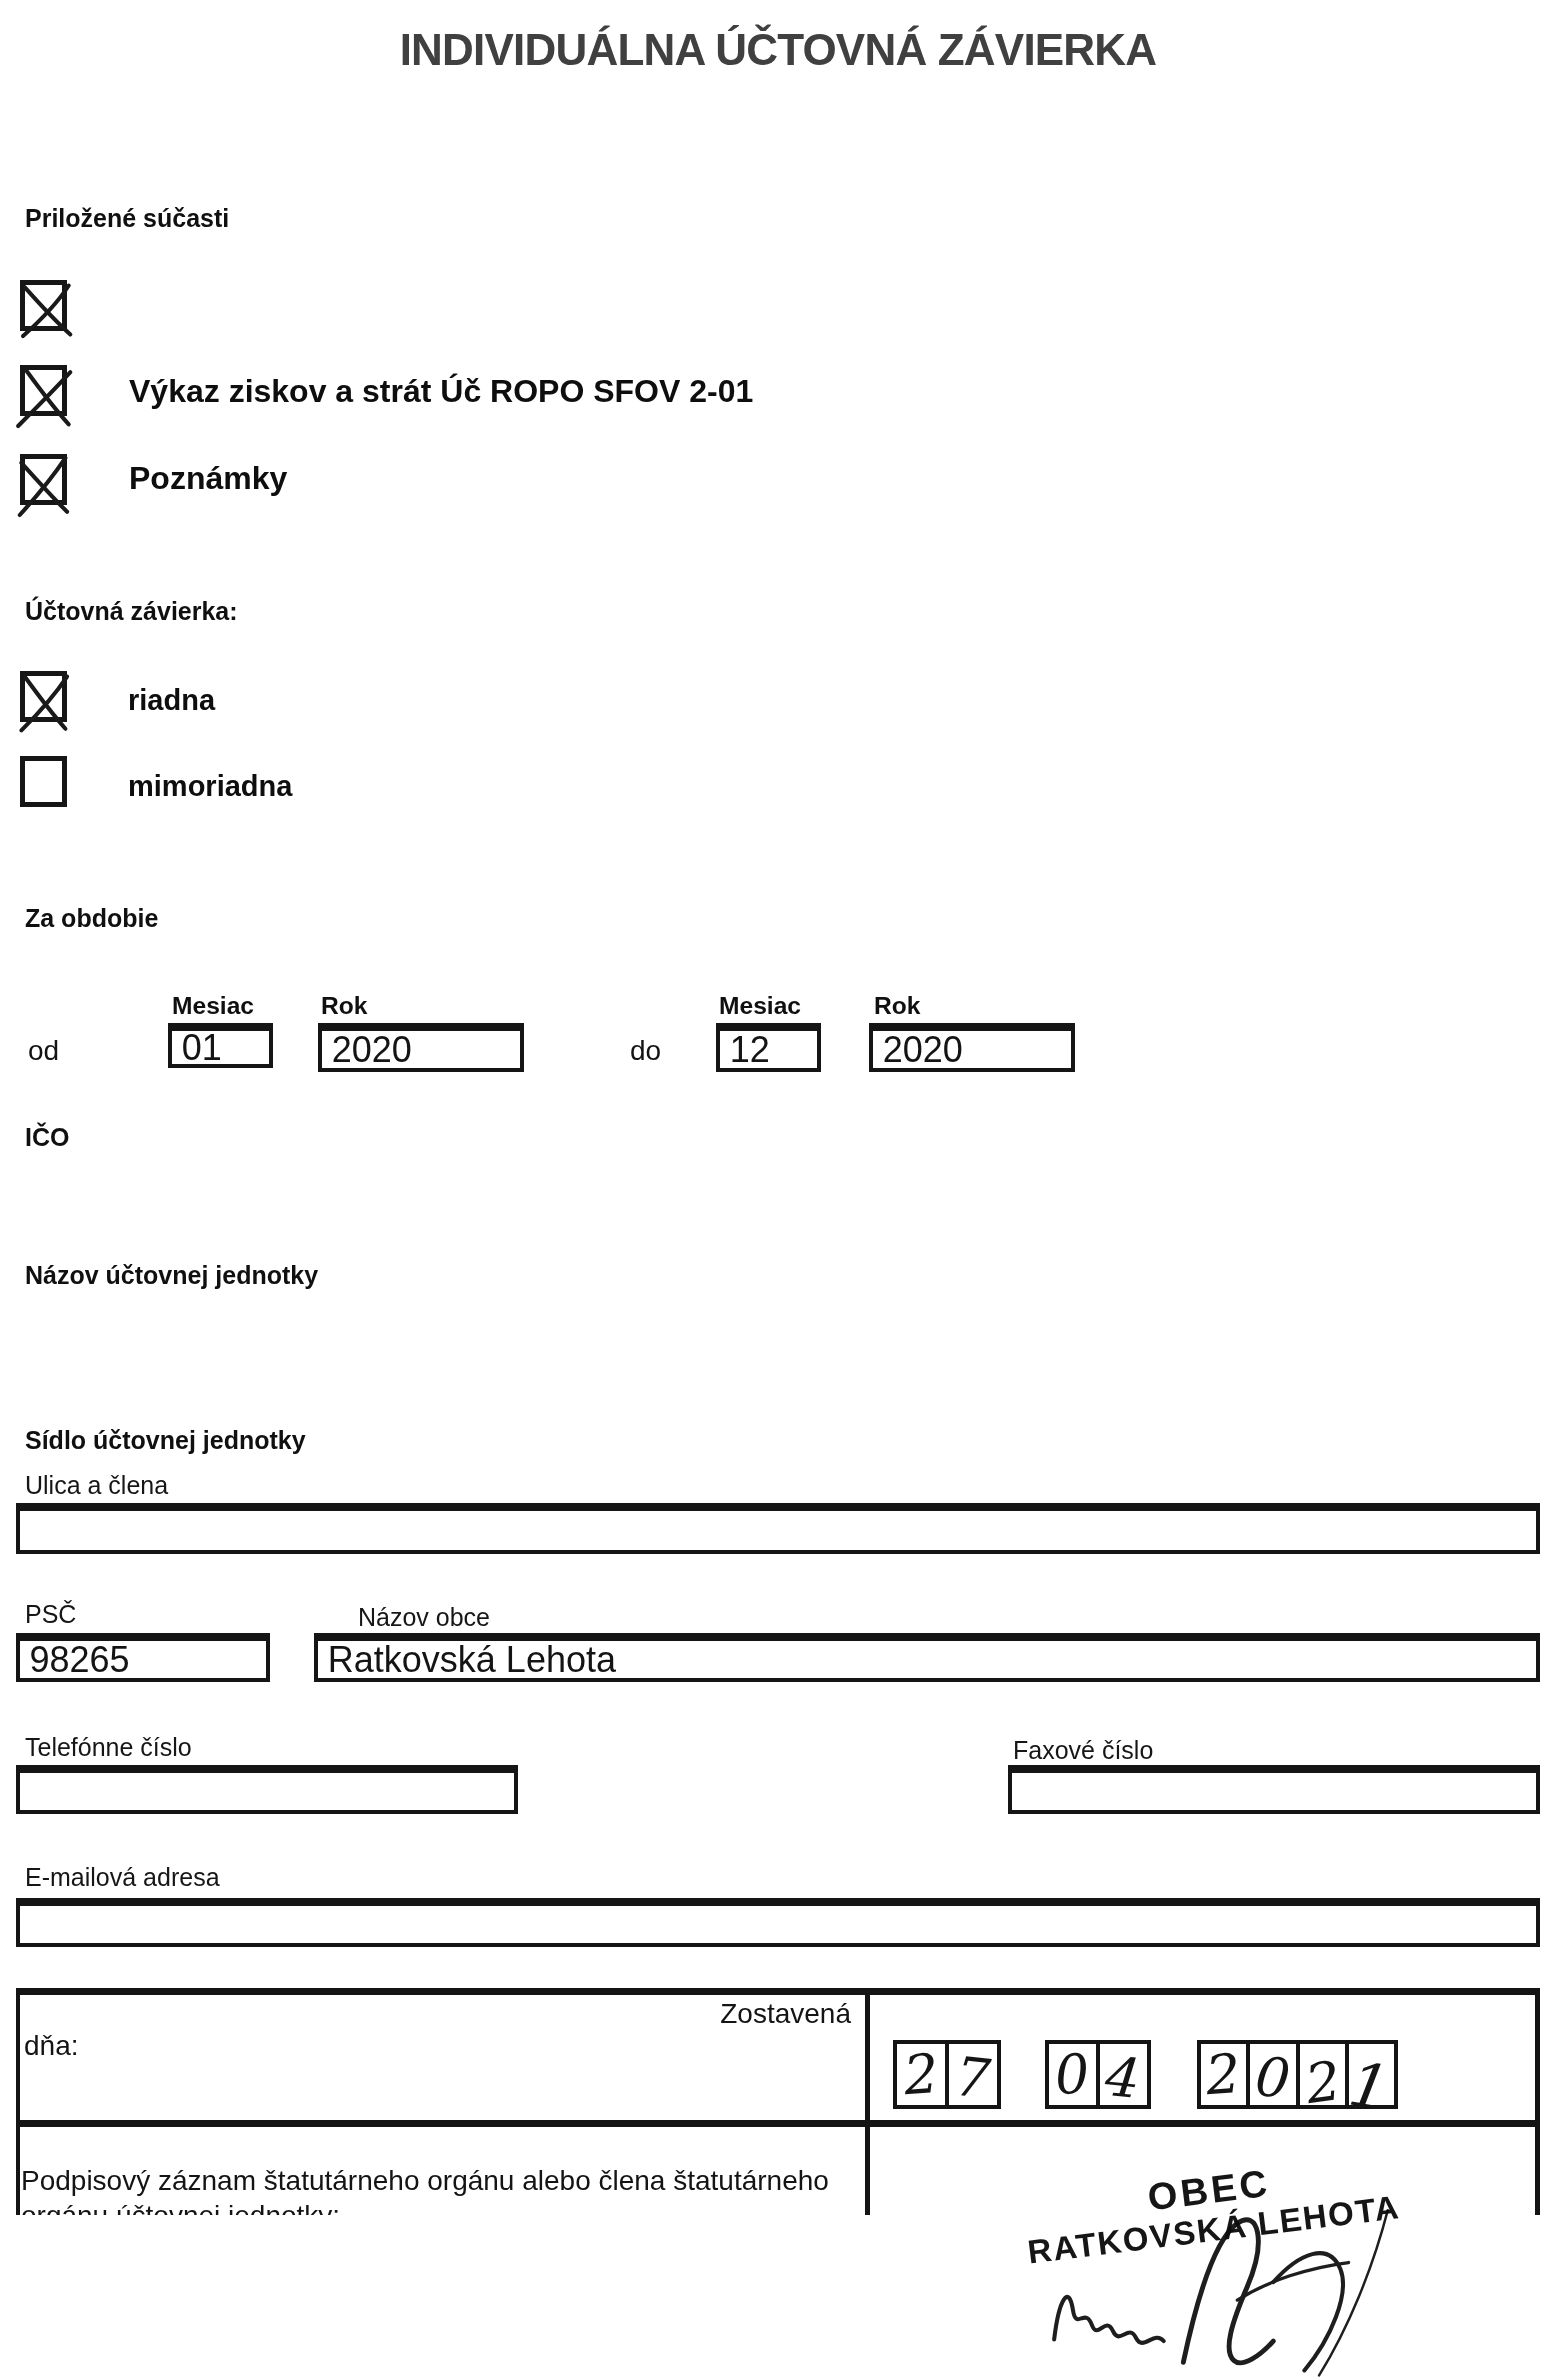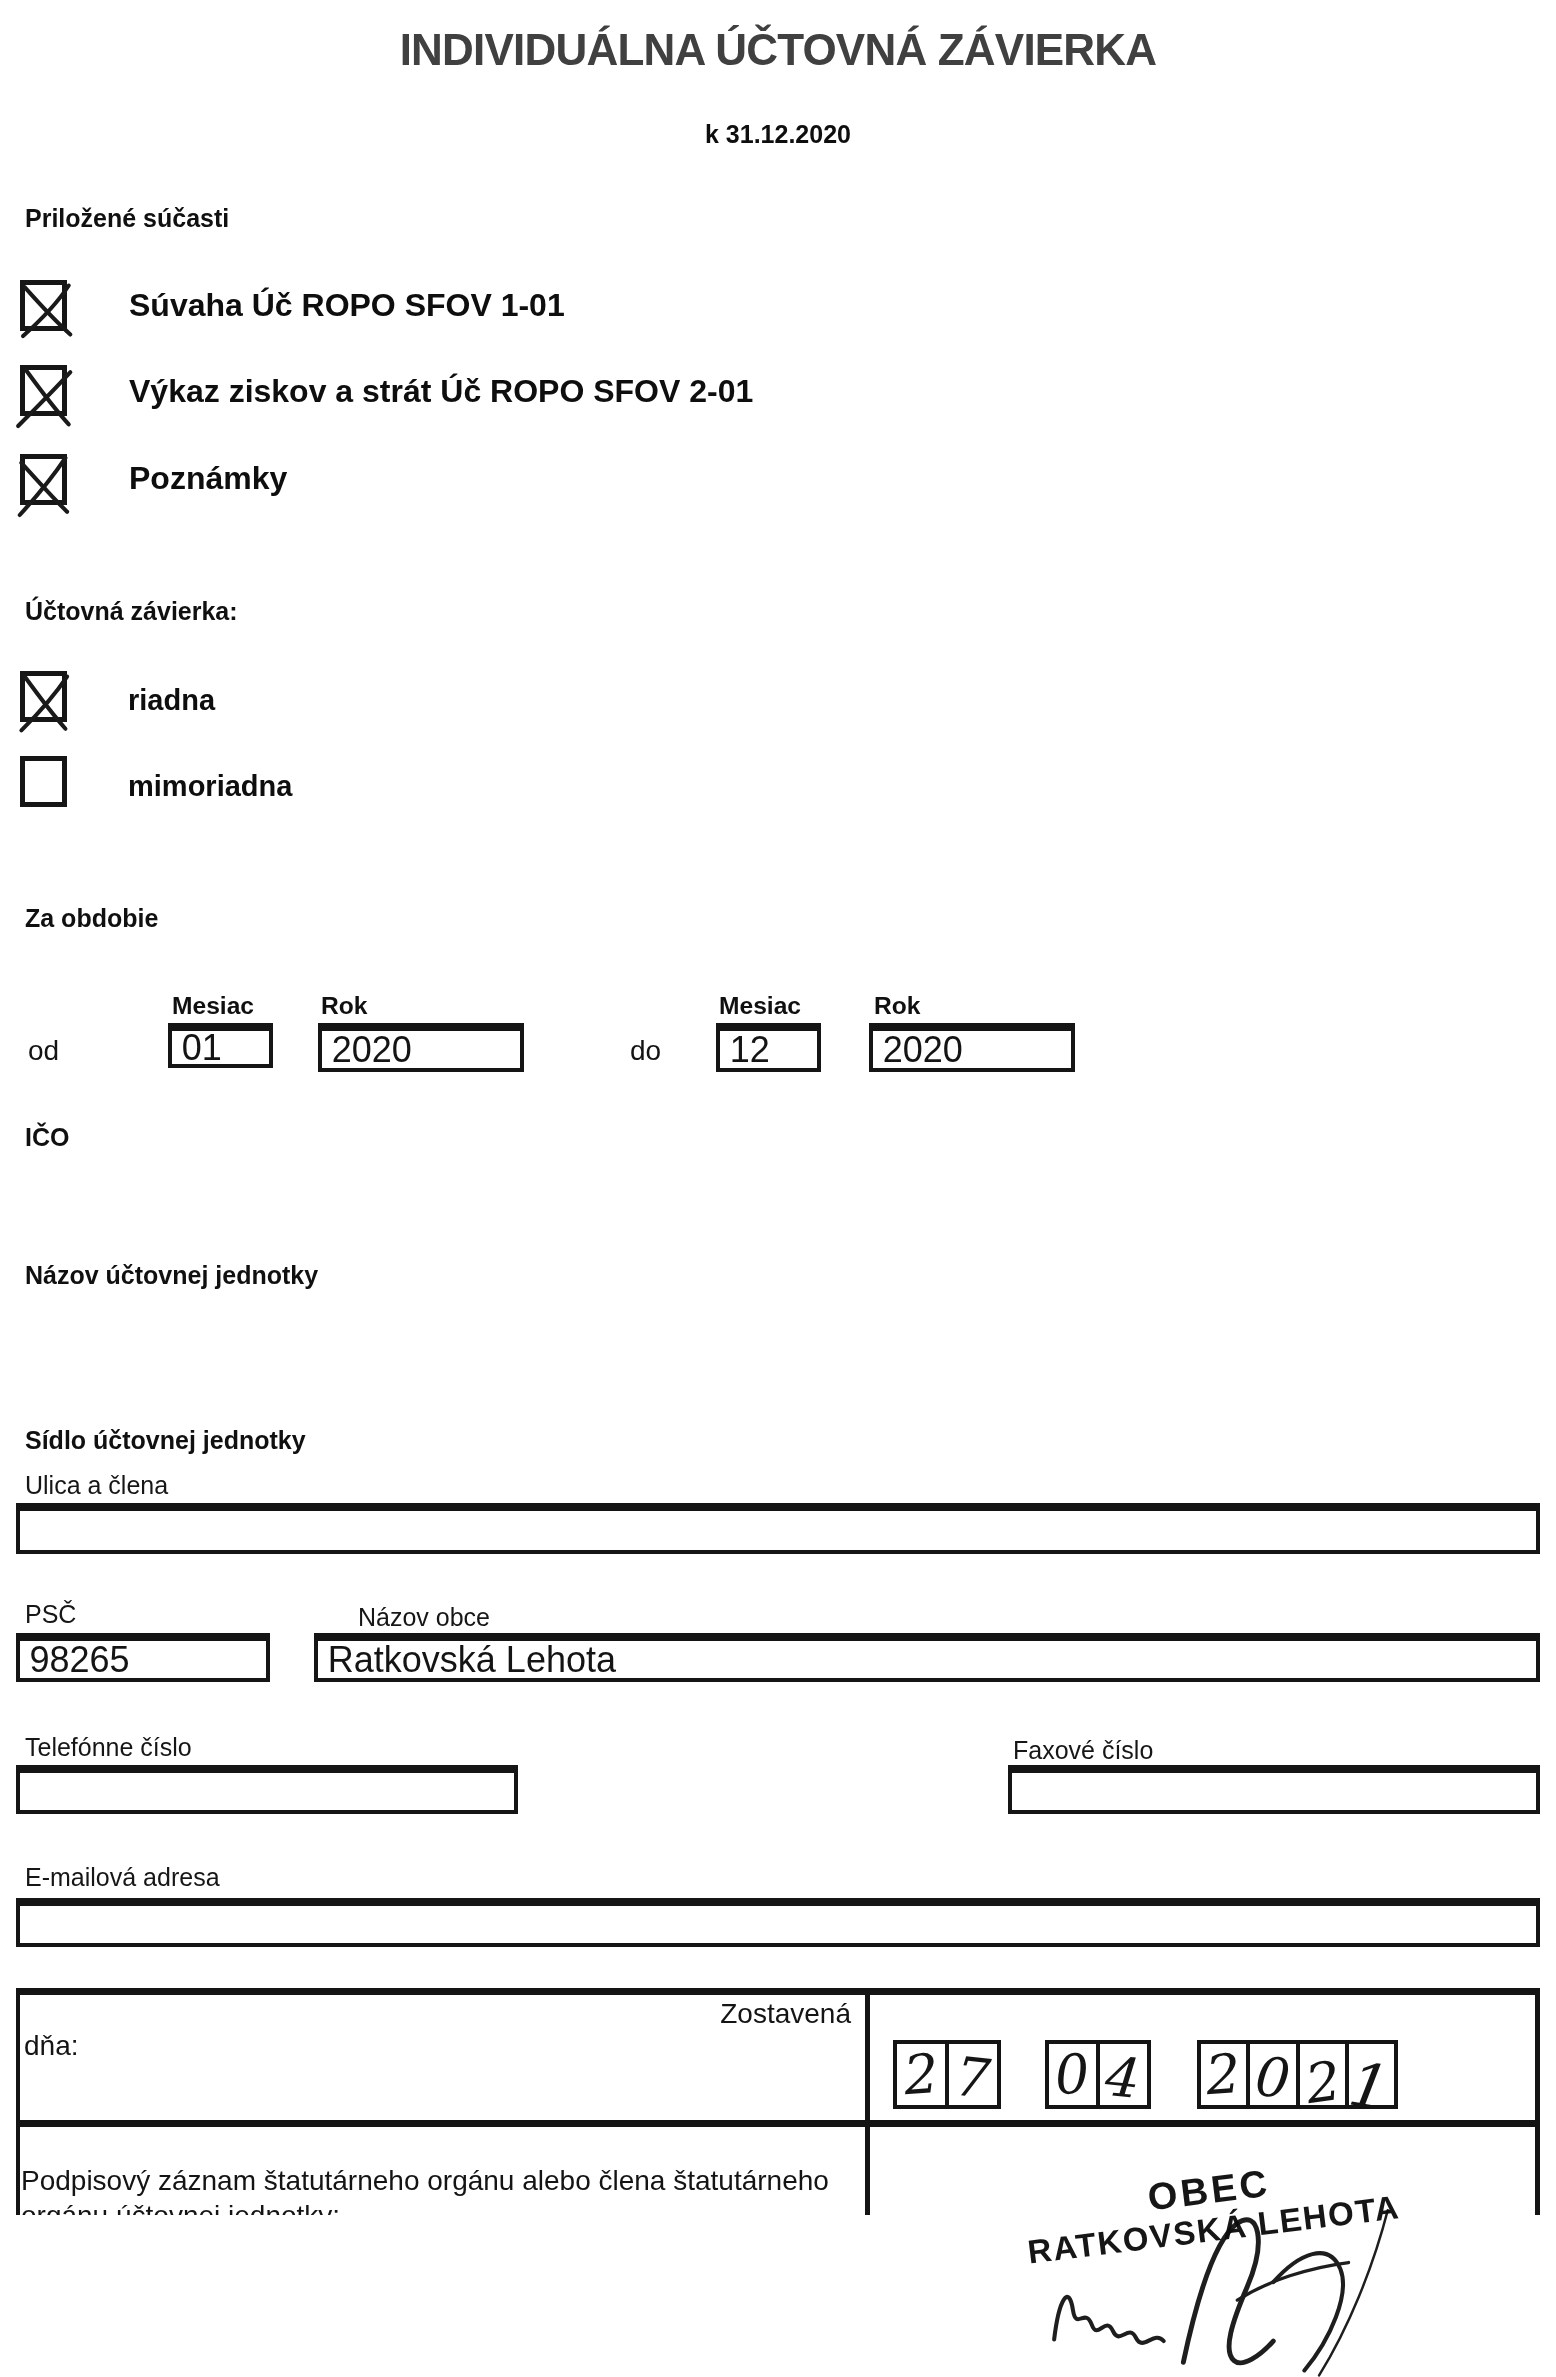--- a/index.html
+++ b/index.html
@@ -80,31 +80,29 @@
   }
   .stamp .l1{font-weight:bold;font-size:38px;letter-spacing:3.3px;line-height:1.0;}
   .stamp .l2{font-weight:bold;font-size:33px;letter-spacing:1.6px;line-height:1.25;}
 </style>
 </head>
 <body>
 
 <div id="page">
 
   <div class="abs title" style="top:24.6px;left:0;">INDIVIDUÁLNA ÚČTOVNÁ ZÁVIERKA</div>
-  <div class="abs subtitle" style="top:120px;left:0;">k 31.12.2020</div>
 
   <div class="abs lbl-bold" style="left:25px;top:204px;">Priložené súčasti</div>
 
   <div class="abs checkbox" style="left:19.6px;top:280px;">
     <svg width="59" height="62" viewBox="0 0 72 76">
       <path d="M8,10 C 24,28 46,52 64,68" stroke="#1a1a1a" stroke-width="5" fill="none" stroke-linecap="round"></path>
       <path d="M62,8 C 48,30 26,52 6,70" stroke="#1a1a1a" stroke-width="5" fill="none" stroke-linecap="round"></path>
     </svg>
   </div>
-  <div class="abs chk-label" style="left:129px;top:287px;">Súvaha Úč ROPO SFOV 1-01</div>
 
   <div class="abs checkbox" style="left:19.6px;top:365px;">
     <svg width="59" height="62" viewBox="0 0 72 76">
       <path d="M10,8 C 26,30 44,54 62,74" stroke="#1a1a1a" stroke-width="5" fill="none" stroke-linecap="round"></path>
       <path d="M64,10 C 44,32 20,56 0,76" stroke="#1a1a1a" stroke-width="5" fill="none" stroke-linecap="round"></path>
     </svg>
   </div>
   <div class="abs chk-label" style="left:129px;top:373px;">Výkaz ziskov a strát Úč ROPO SFOV 2-01</div>
 
   <div class="abs checkbox" style="left:19.6px;top:454px;">

